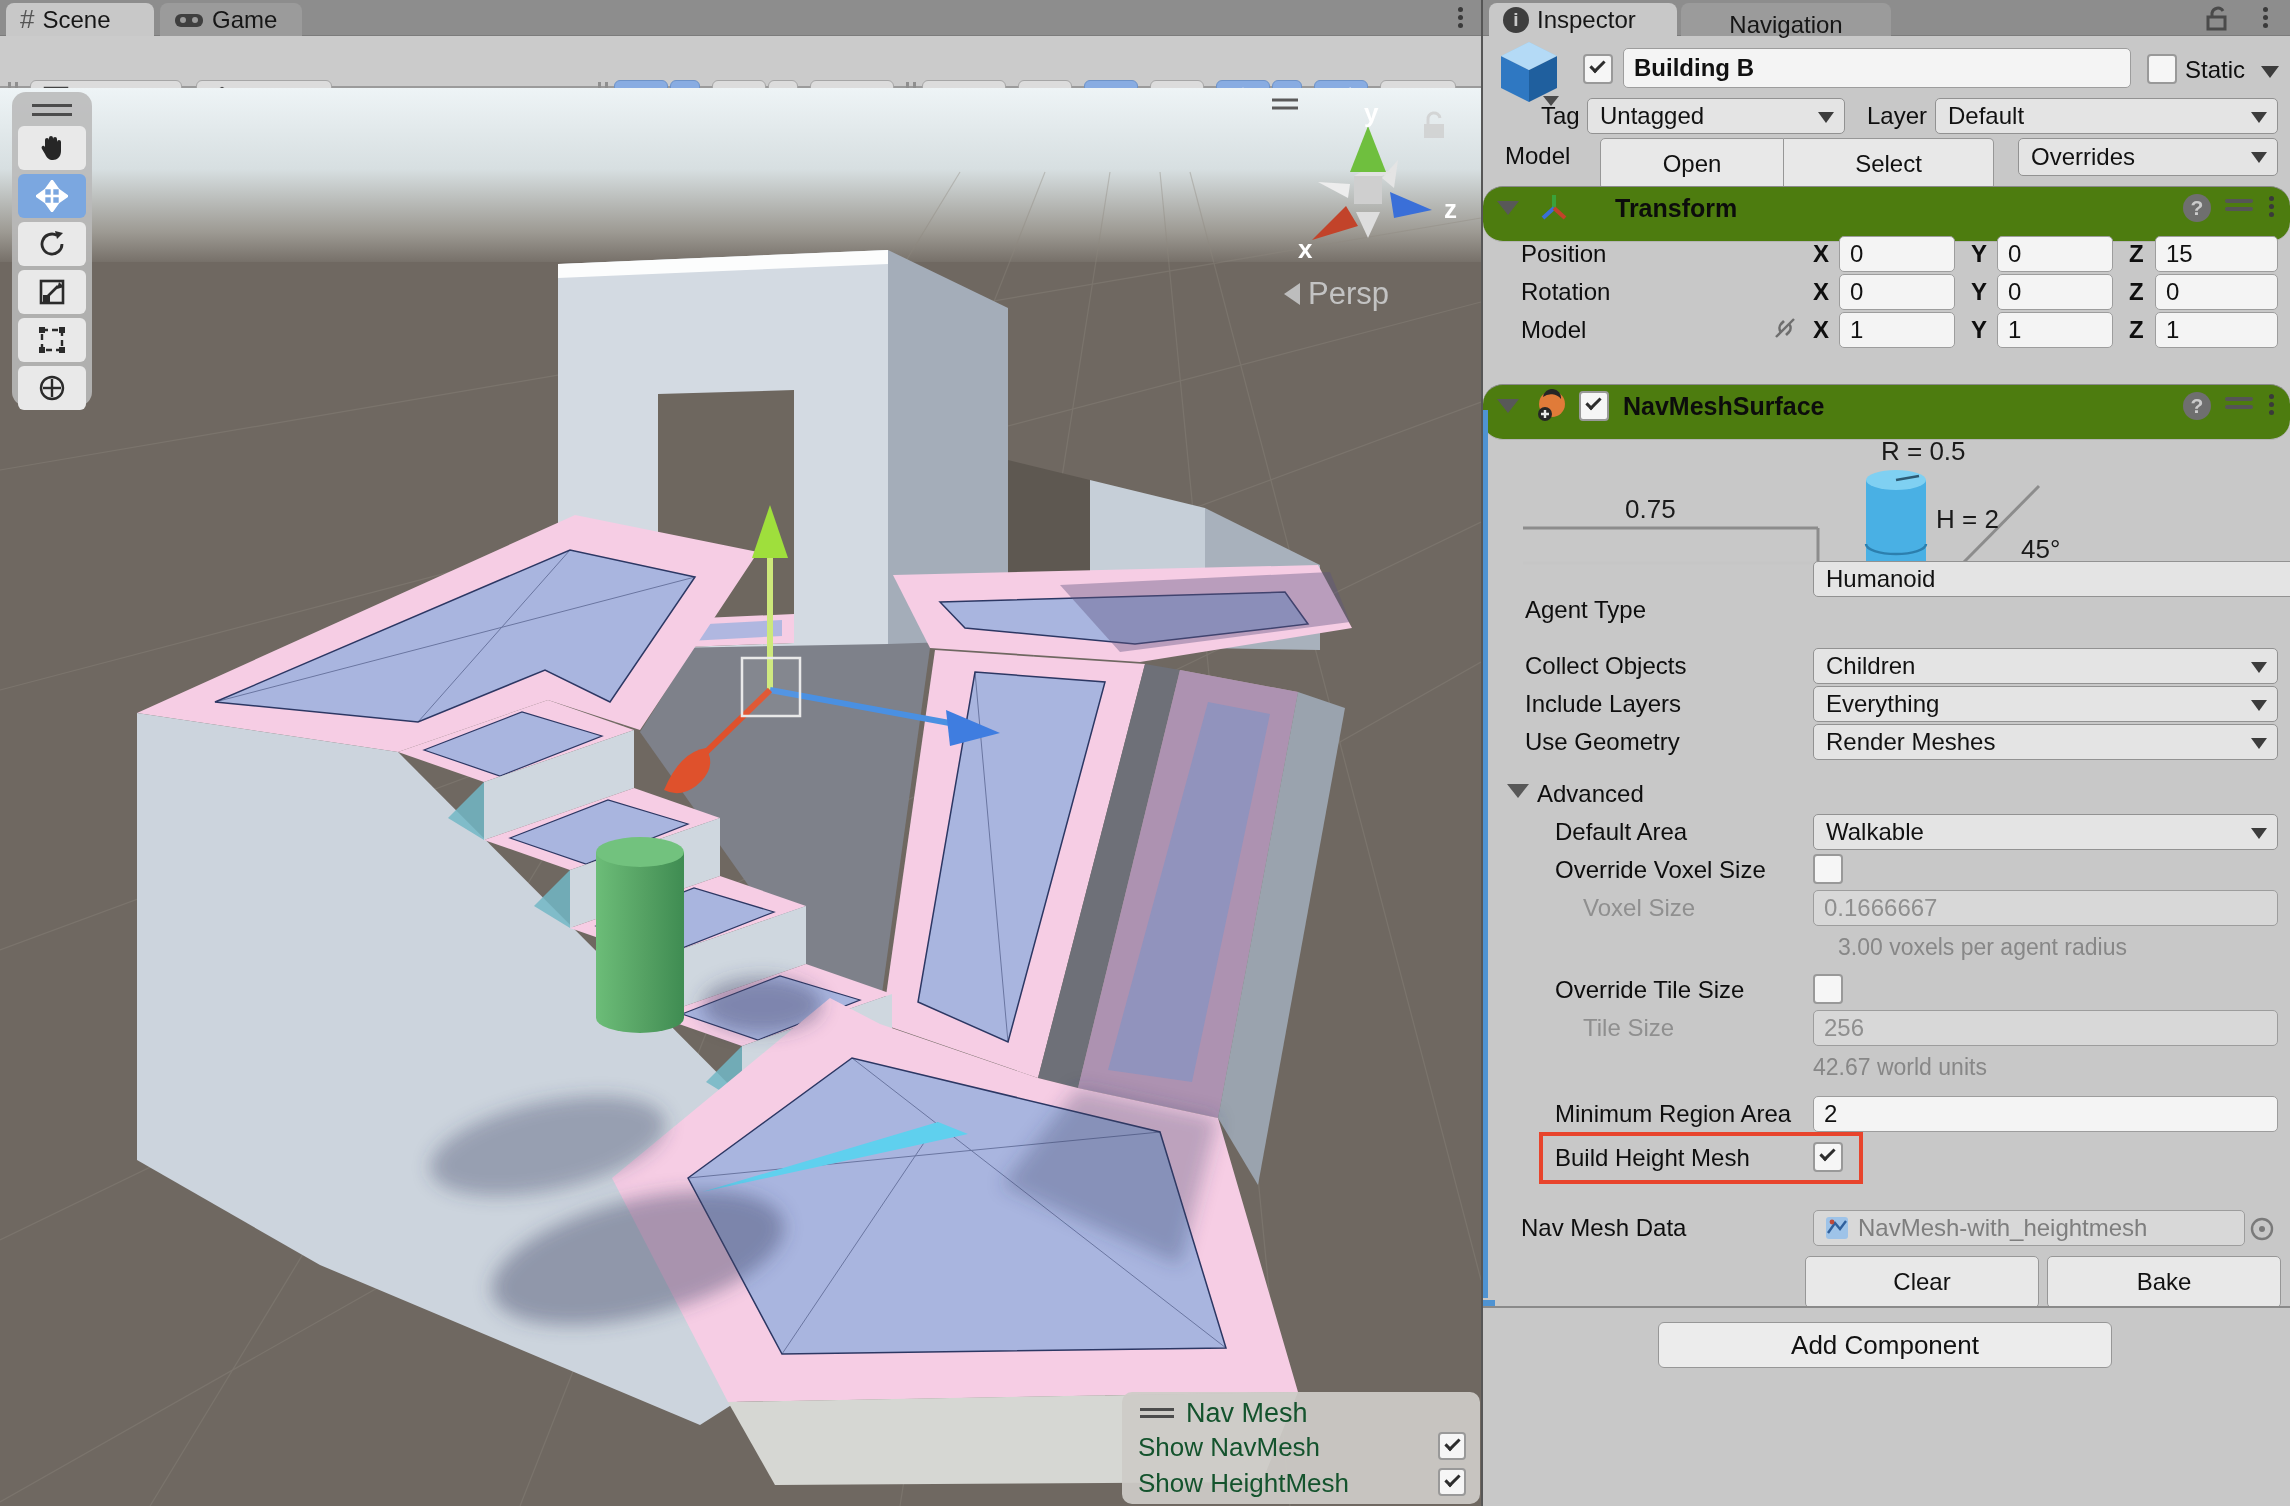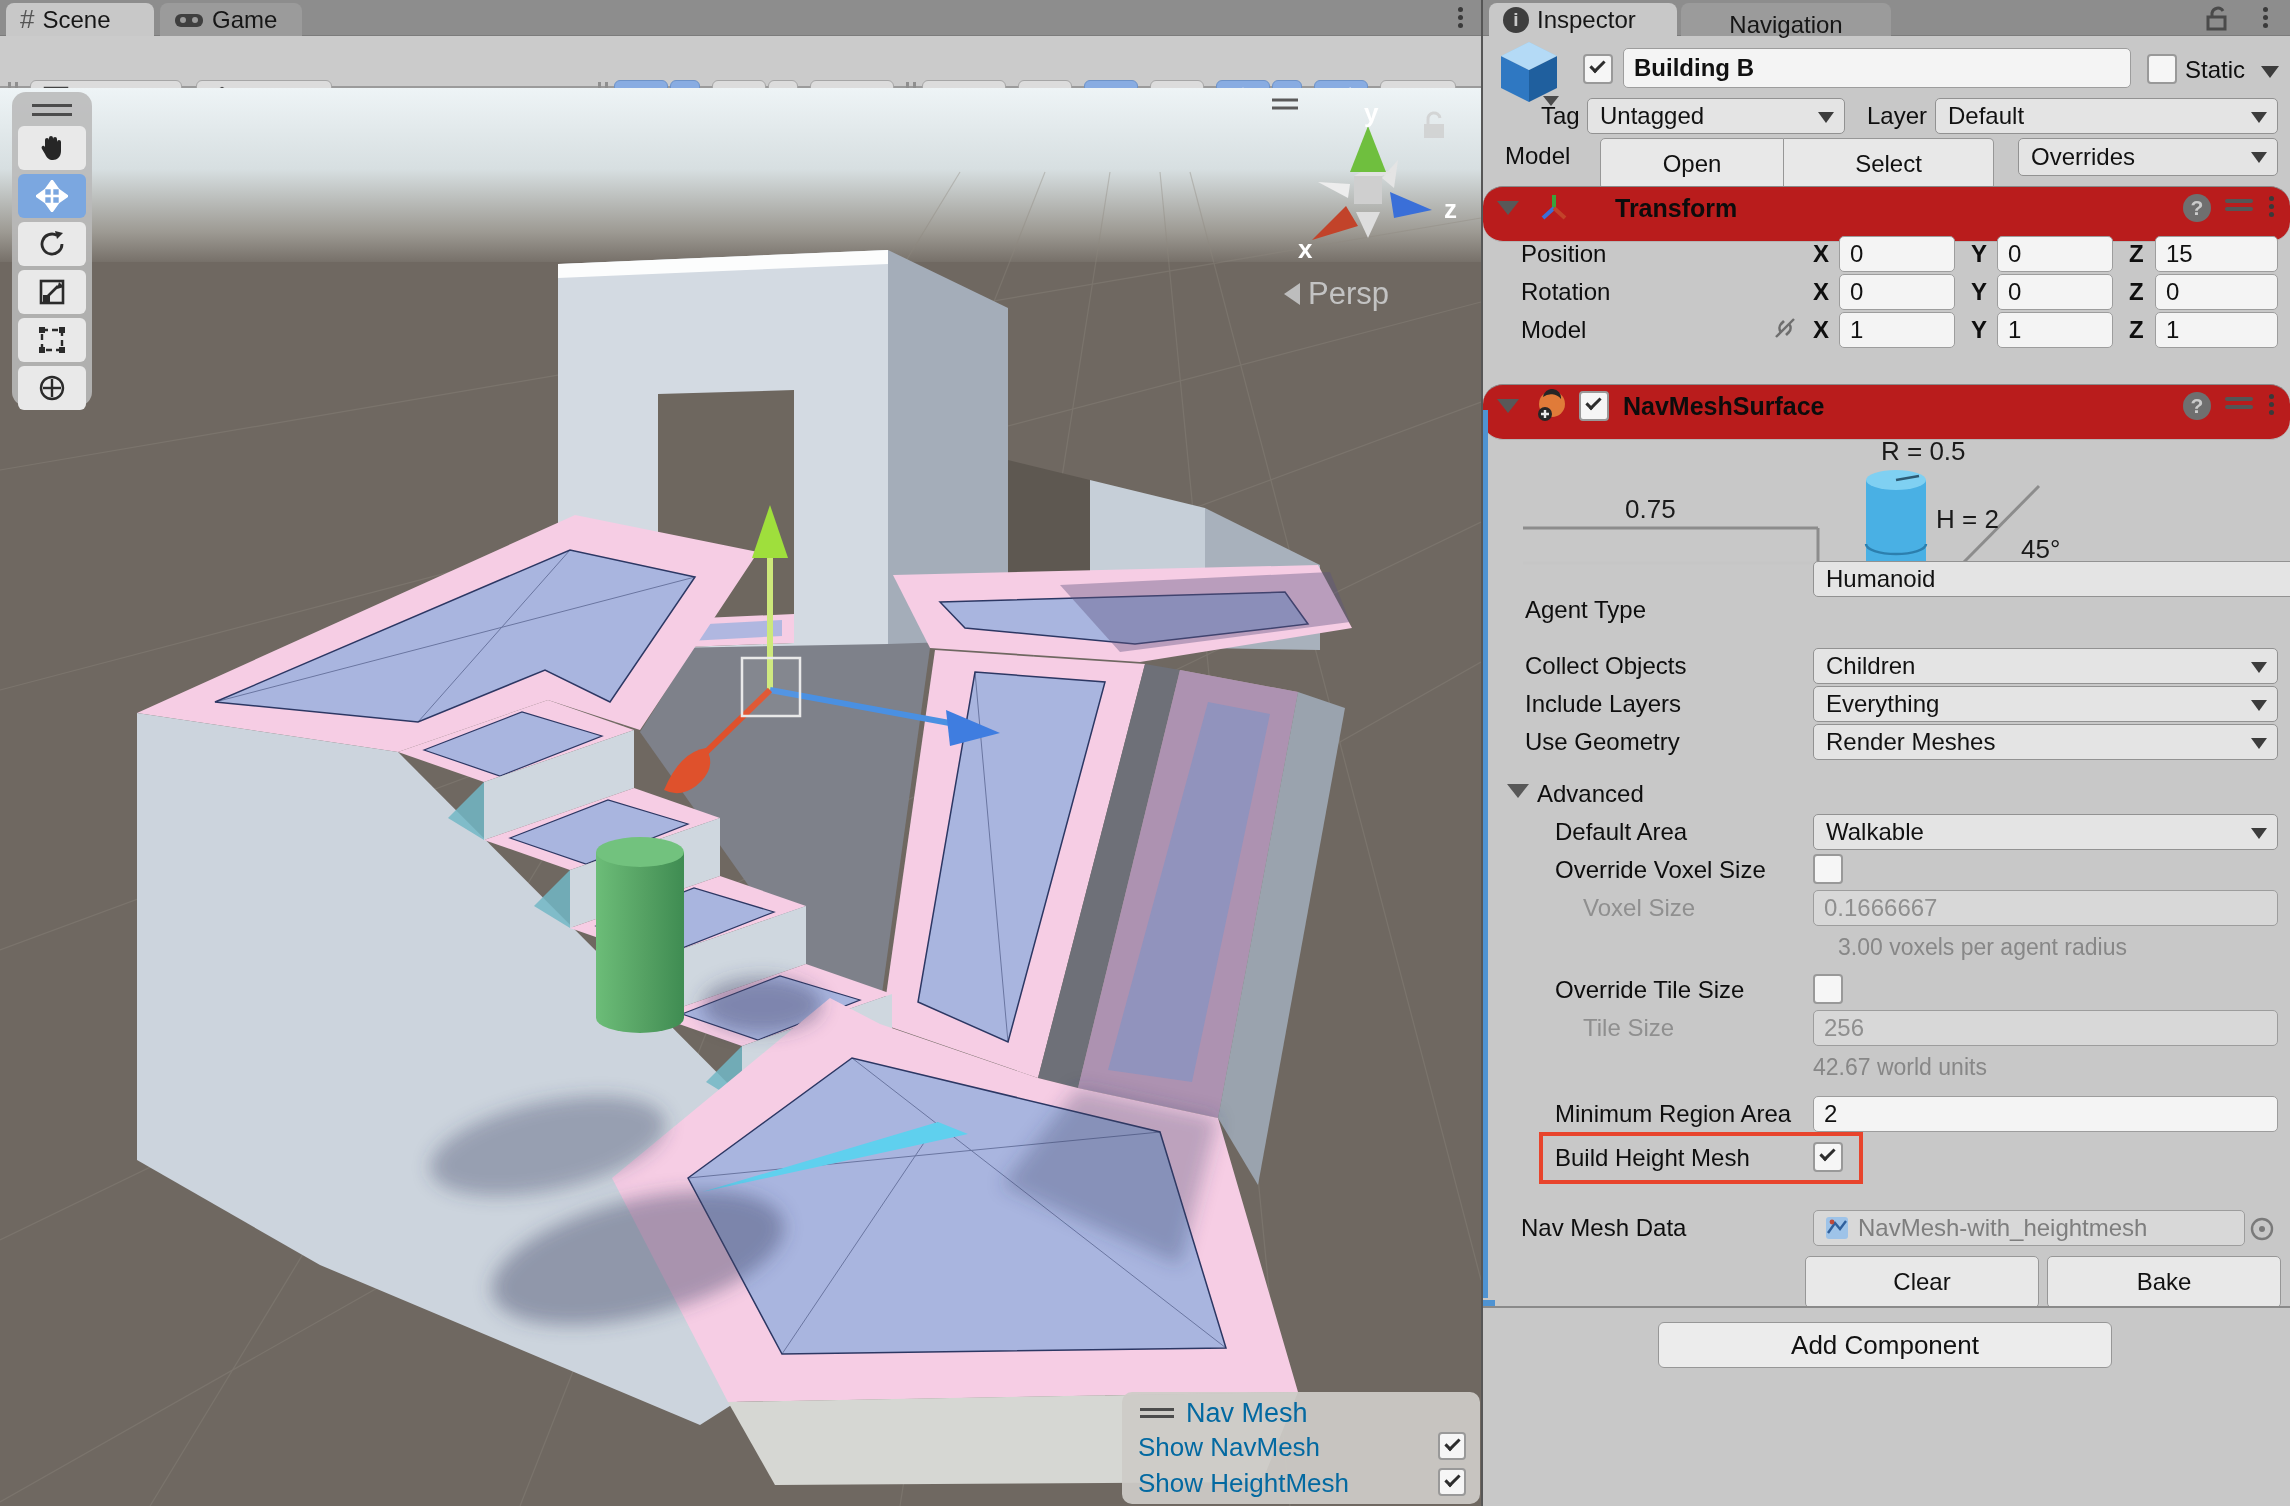--- a/index.html
+++ b/index.html
@@ -41,31 +41,31 @@
     font-size:24px; color:#111; display:flex; align-items:center; padding:0 34px 0 12px; }
   .dd .arr { position:absolute; right:10px; top:13px; width:0; height:0;
     border-left:8px solid transparent; border-right:8px solid transparent; border-top:11px solid #3c3c3c; }
   .btn { position:absolute; height:52px; background:#e8e8e8; border:1px solid #979797; border-radius:5px;
     display:flex; align-items:center; justify-content:center; font-size:24px; color:#111; }
   .cb { position:absolute; width:30px; height:30px; background:#f6f6f6; border:2px solid #999; border-radius:4px; }
   .cb .mark { display:none; position:absolute; left:5px; top:5px; width:15px; height:8px;
     border-left:3px solid #2d2d2d; border-bottom:3px solid #2d2d2d; transform:rotate(-45deg); }
   .cb.on .mark { display:block; }
   .fold { width:0; height:0; border-left:11px solid transparent; border-right:11px solid transparent; border-top:14px solid #585858; }
-  .sect { position:absolute; left:0; width:807px; height:56px; background:#b91c1c;
+  .sect { position:absolute; left:0; width:807px; height:56px; background:#4d7c0f;
     border-top:1px solid #8a8a8a; border-bottom:1px solid #b5b5b5;border-radius:20px; }
   .sect .title { position:absolute; left:132px; top:7px; font-size:25px; font-weight:bold; color:#0c0c0c; }
   .helpc { position:absolute; width:28px; height:28px; border-radius:50%; background:#6f6f6f; color:#cbcbcb;
     font-size:21px; font-weight:bold; display:flex; align-items:center; justify-content:center; }
   .presets { position:absolute; width:28px; height:26px; }
   .presets div { height:4px; background:#555; margin:4px 0; border-radius:2px; }
 
   .legend { position:absolute; left:1122px; top:1392px; width:358px; height:112px;
     background:rgba(206,203,199,0.93); border-radius:10px; }
-  .legend .row { position:absolute; left:16px; font-size:26px; color:#0369a1; }
+  .legend .row { position:absolute; left:16px; font-size:26px; color:#14532d; }
 
   #palette { position:absolute; left:12px; top:92px; width:80px; height:314px;
     background:rgba(186,186,186,0.88); border-radius:14px; }
   .ptool { position:absolute; left:6px; width:68px; height:44px; background:#e9e9e9; border-radius:6px;
     display:flex; align-items:center; justify-content:center; }
   .ptool.sel { background:#7ba7e0; }
   .hbars { position:absolute; width:40px; height:12px; border-top:3px solid #4c4c4c; border-bottom:3px solid #4c4c4c; }
 
   svg text { font-family:"Liberation Sans", sans-serif; }
 </style>

